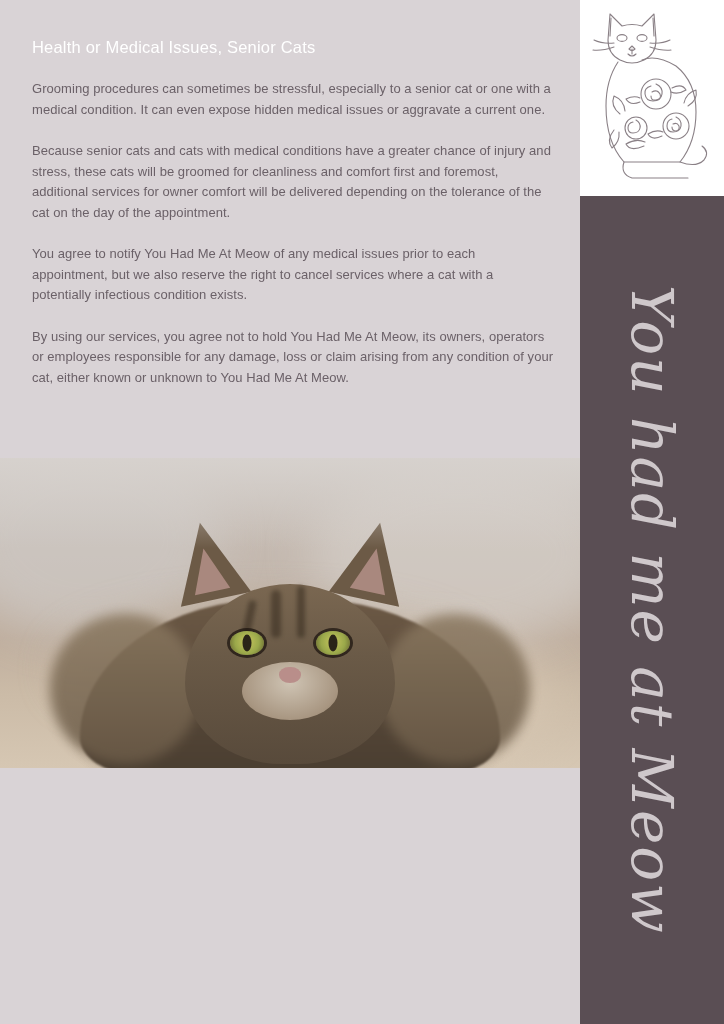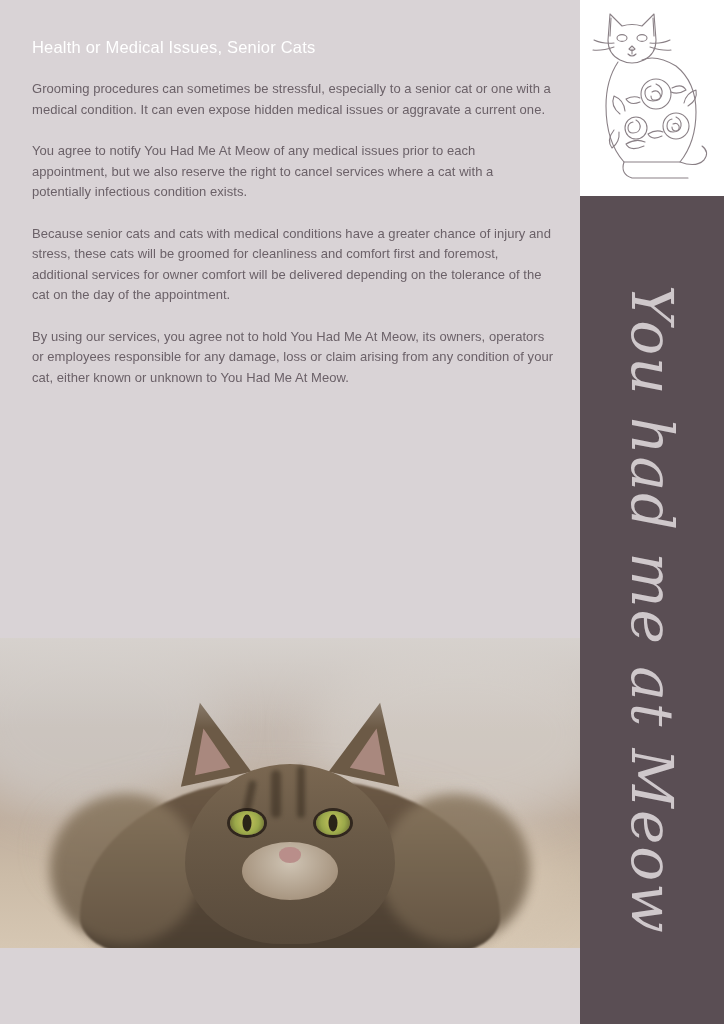--- a/index.html
+++ b/index.html
@@ -20,21 +20,21 @@
     background: #d9d3d6;
     overflow: hidden;
   }
 
   
   .content {
     position: absolute;
     left: 0;
     top: 0;
     width: 580px;
-    height: 948px;
+    height: 768px;
     background: #d9d3d6;
   }
   .doc-body {
     position: absolute;
     left: 32px;
     top: 38px;
     width: 522px;
   }
   .doc-title {
     font-size: 16.5px;
@@ -226,22 +226,22 @@
 </style>
 </head>
 <body>
 
 <div class="page">
 
   <div class="content">
     <div class="doc-body">
       <h1 class="doc-title">Health or Medical Issues, Senior Cats</h1>
       <p class="doc-para">Grooming procedures can sometimes be stressful, especially to a senior cat or one with a medical condition. It can even expose hidden medical issues or aggravate a current one.</p>
+      <p class="doc-para">Because senior cats and cats with medical conditions have a greater chance of injury and stress, these cats will be groomed for cleanliness and comfort first and foremost, additional services for owner comfort will be delivered depending on the tolerance of the cat on the day of the appointment.</p>
       <p class="doc-para">You agree to notify You Had Me At Meow of any medical issues prior to each appointment, but we also reserve the right to cancel services where a cat with a potentially infectious condition exists.</p>
-      <p class="doc-para">Because senior cats and cats with medical conditions have a greater chance of injury and stress, these cats will be groomed for cleanliness and comfort first and foremost, additional services for owner comfort will be delivered depending on the tolerance of the cat on the day of the appointment.</p>
       <p class="doc-para">By using our services, you agree not to hold You Had Me At Meow, its owners, operators or employees responsible for any damage, loss or claim arising from any condition of your cat, either known or unknown to You Had Me At Meow.</p>
     </div>
 
     <div class="photo">
       <div class="photo-bg"></div>
       <div class="blob b1"></div>
       <div class="blob b2"></div>
       <div class="blob b3"></div>
       <div class="blob b4"></div>
 

